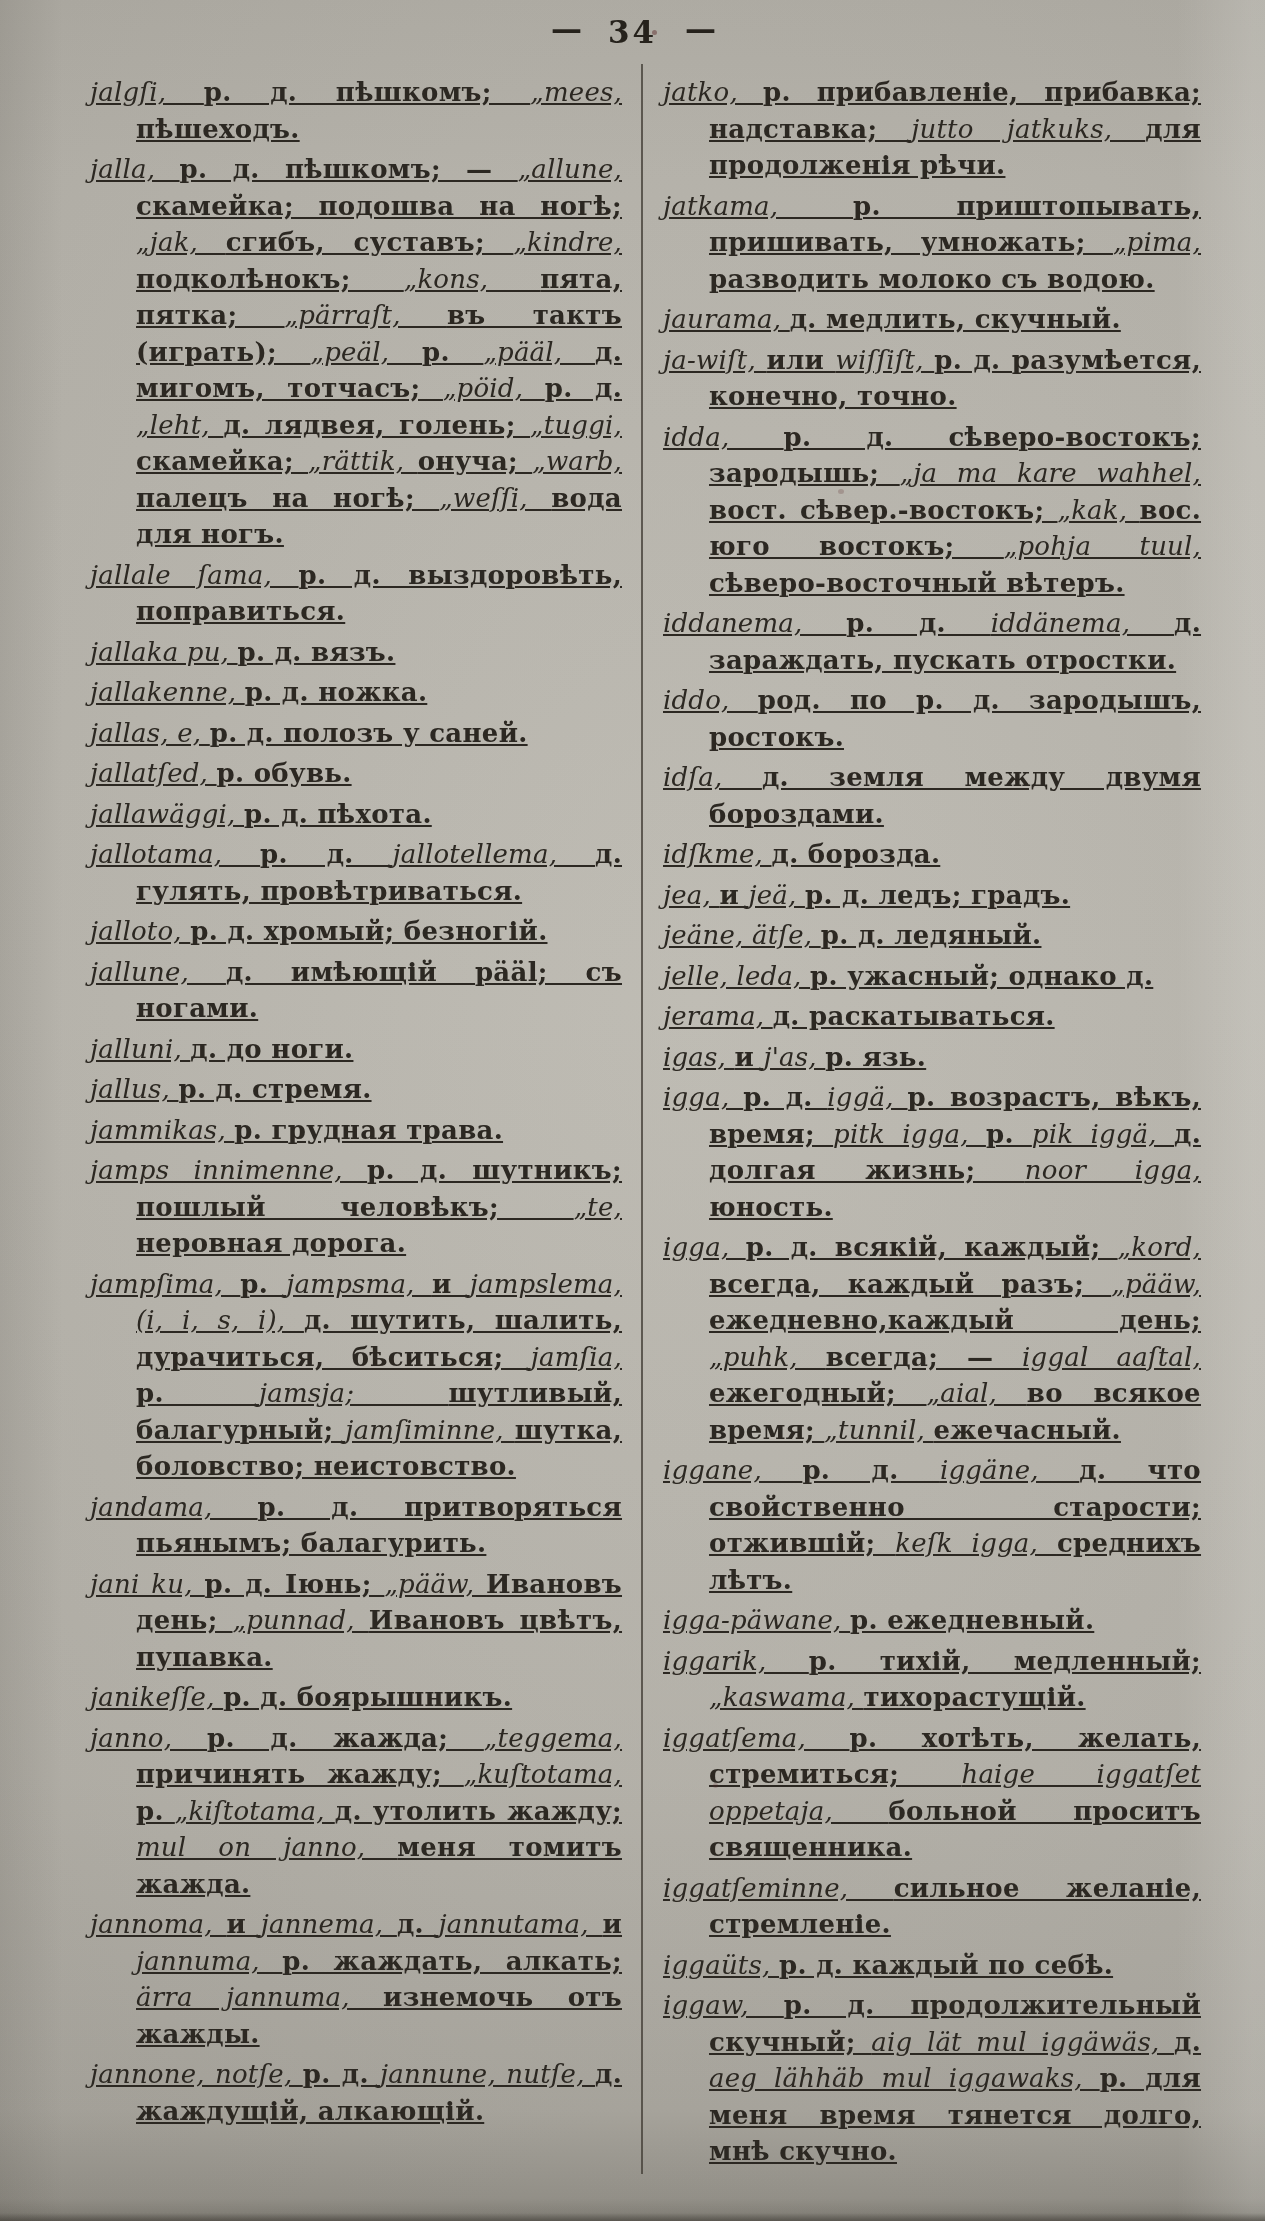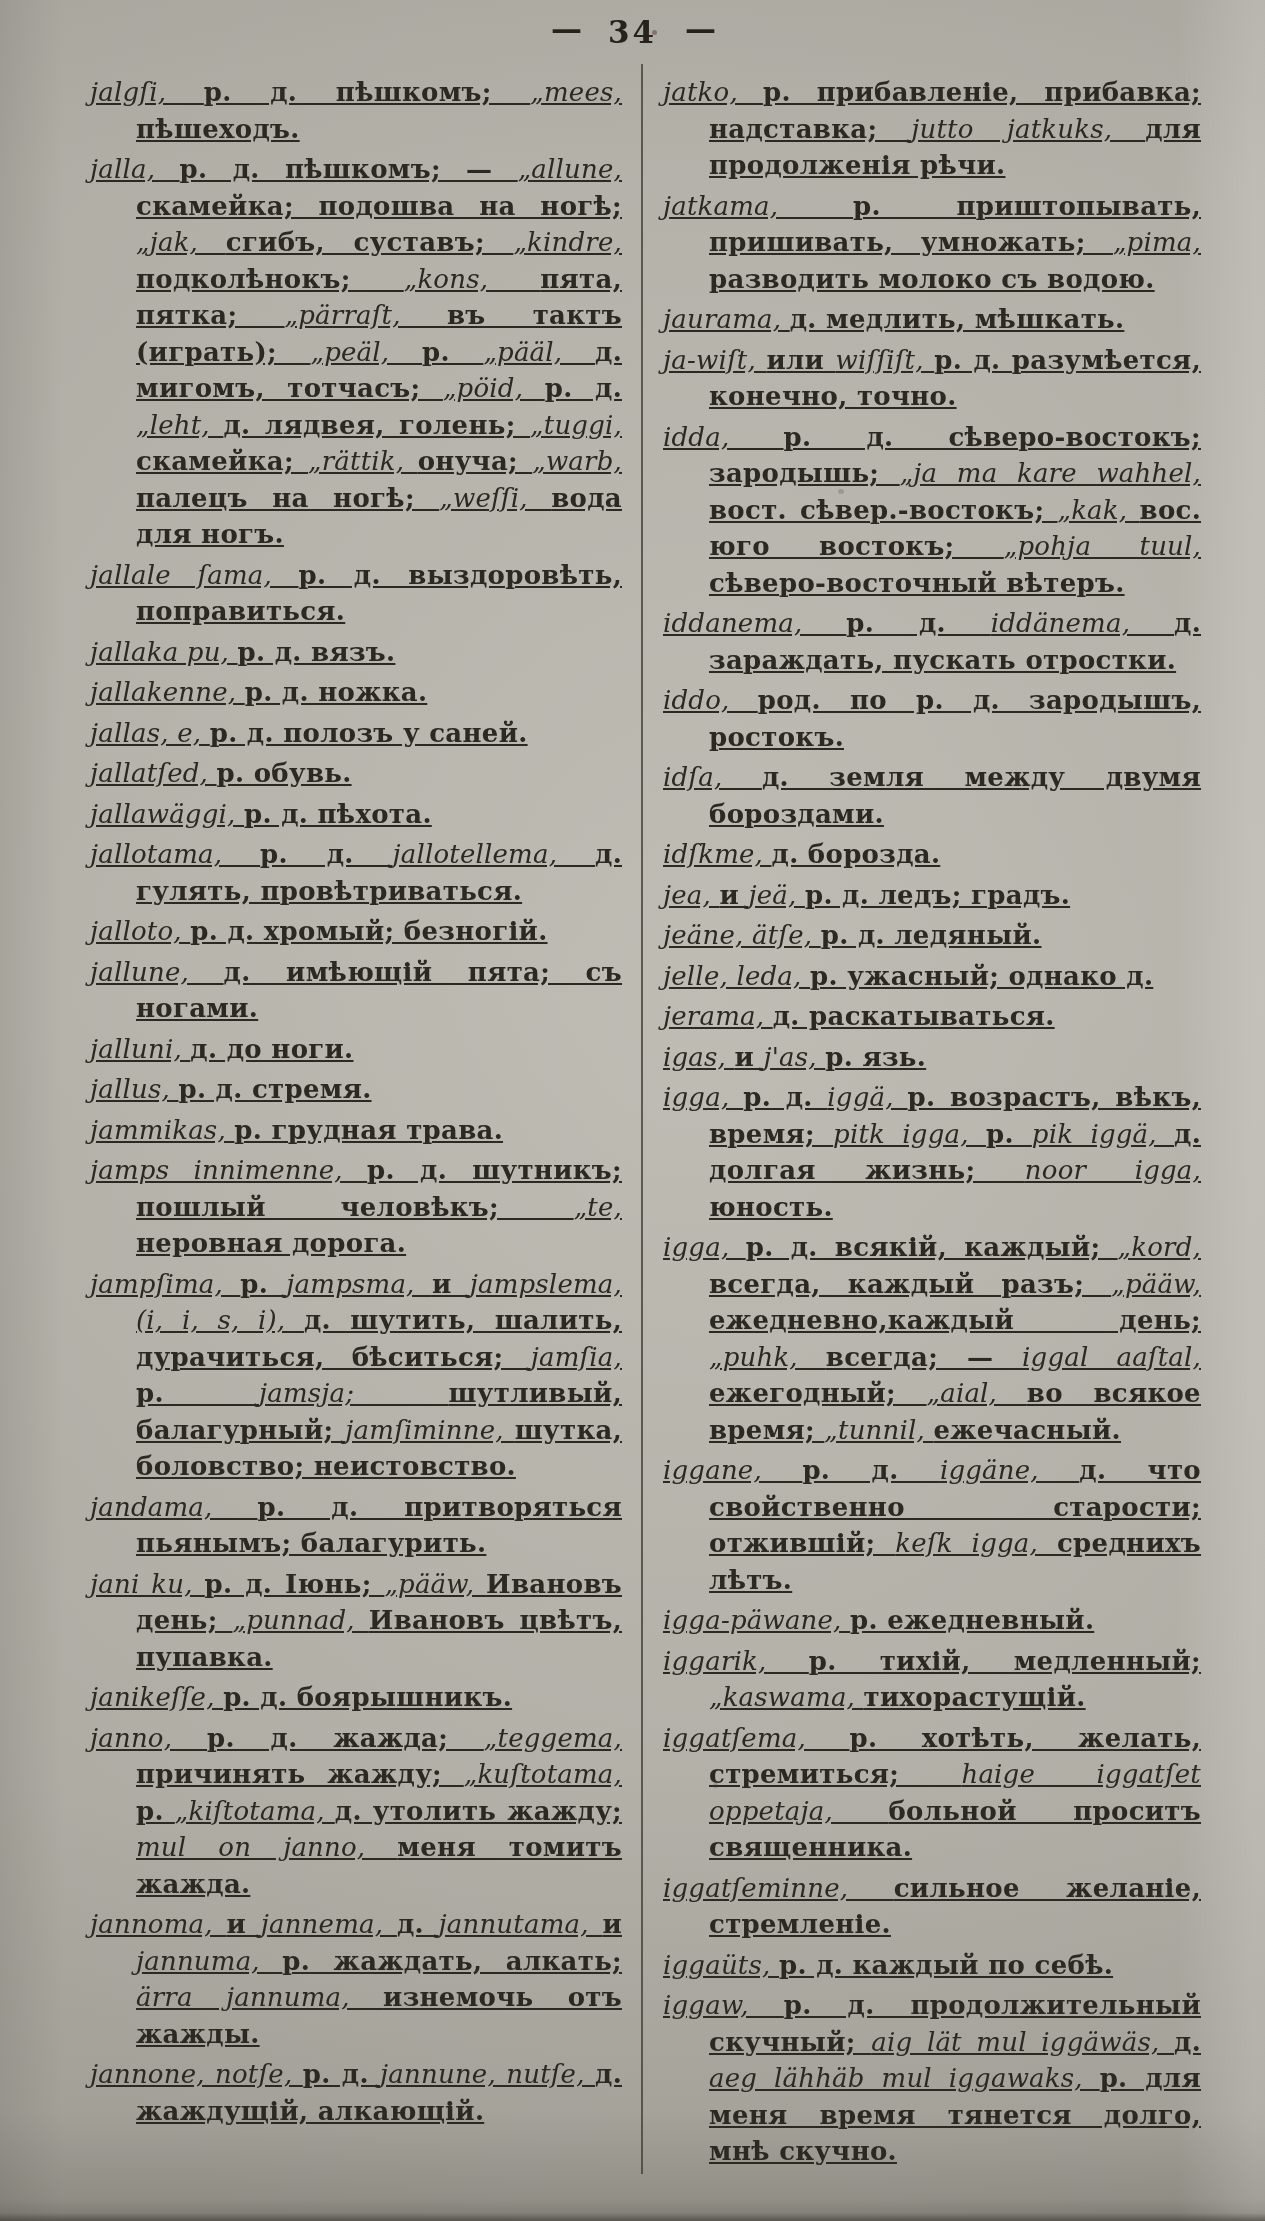--- a/index.html
+++ b/index.html
@@ -49,37 +49,37 @@
       <p class="entry"><span class="run-et">jalgſi, </span><span class="run-ru">р. д. пѣшкомъ; </span><span class="run-et">„mees, </span><span class="run-ru">пѣшеходъ.</span></p>
       <p class="entry"><span class="run-et">jalla, </span><span class="run-ru">р. д. пѣшкомъ; — </span><span class="run-et">„allune, </span><span class="run-ru">скамейка; подошва на ногѣ; </span><span class="run-et">„jak, </span><span class="run-ru">сгибъ, суставъ; </span><span class="run-et">„kindre, </span><span class="run-ru">подколѣнокъ; </span><span class="run-et">„kons, </span><span class="run-ru">пята, пятка; </span><span class="run-et">„pärraſt, </span><span class="run-ru">въ тактъ (играть); </span><span class="run-et">„peäl, </span><span class="run-ru">р. </span><span class="run-et">„pääl, </span><span class="run-ru">д. мигомъ, тотчасъ; </span><span class="run-et">„pöid, </span><span class="run-ru">р. д. </span><span class="run-et">„leht, </span><span class="run-ru">д. лядвея, голень; </span><span class="run-et">„tuggi, </span><span class="run-ru">скамейка; </span><span class="run-et">„rättik, </span><span class="run-ru">онуча; </span><span class="run-et">„warb, </span><span class="run-ru">палецъ на ногѣ; </span><span class="run-et">„weſſi, </span><span class="run-ru">вода для ногъ.</span></p>
       <p class="entry"><span class="run-et">jallale ſama, </span><span class="run-ru">р. д. выздоровѣть, поправиться.</span></p>
       <p class="entry"><span class="run-et">jallaka pu, </span><span class="run-ru">р. д. вязъ.</span></p>
       <p class="entry"><span class="run-et">jallakenne, </span><span class="run-ru">р. д. ножка.</span></p>
       <p class="entry"><span class="run-et">jallas, e, </span><span class="run-ru">р. д. полозъ у саней.</span></p>
       <p class="entry"><span class="run-et">jallatſed, </span><span class="run-ru">р. обувь.</span></p>
       <p class="entry"><span class="run-et">jallawäggi, </span><span class="run-ru">р. д. пѣхота.</span></p>
       <p class="entry"><span class="run-et">jallotama, </span><span class="run-ru">р. д. </span><span class="run-et">jallotellema, </span><span class="run-ru">д. гулять, провѣтриваться.</span></p>
       <p class="entry"><span class="run-et">jalloto, </span><span class="run-ru">р. д. хромый; безногій.</span></p>
-      <p class="entry"><span class="run-et">jallune, </span><span class="run-ru">д. имѣющій пята; съ ногами.</span></p>
+      <p class="entry"><span class="run-et">jallune, </span><span class="run-ru">д. имѣющій pääl; съ ногами.</span></p>
       <p class="entry"><span class="run-et">jalluni, </span><span class="run-ru">д. до ноги.</span></p>
       <p class="entry"><span class="run-et">jallus, </span><span class="run-ru">р. д. стремя.</span></p>
       <p class="entry"><span class="run-et">jammikas, </span><span class="run-ru">р. грудная трава.</span></p>
       <p class="entry"><span class="run-et">jamps innimenne, </span><span class="run-ru">р. д. шутникъ; пошлый человѣкъ; </span><span class="run-et">„te, </span><span class="run-ru">неровная дорога.</span></p>
       <p class="entry"><span class="run-et">jampſima, </span><span class="run-ru">р. </span><span class="run-et">jampsma, </span><span class="run-ru">и </span><span class="run-et">jampslema, (i, i, s, i), </span><span class="run-ru">д. шутить, шалить, дурачиться, бѣситься; </span><span class="run-et">jamſia, </span><span class="run-ru">р. </span><span class="run-et">jamsja; </span><span class="run-ru">шутливый, балагурный; </span><span class="run-et">jamſiminne, </span><span class="run-ru">шутка, боловство; неистовство.</span></p>
       <p class="entry"><span class="run-et">jandama, </span><span class="run-ru">р. д. притворяться пьянымъ; балагурить.</span></p>
       <p class="entry"><span class="run-et">jani ku, </span><span class="run-ru">р. д. Іюнь; </span><span class="run-et">„pääw, </span><span class="run-ru">Ивановъ день; </span><span class="run-et">„punnad, </span><span class="run-ru">Ивановъ цвѣтъ, пупавка.</span></p>
       <p class="entry"><span class="run-et">janikeſſe, </span><span class="run-ru">р. д. боярышникъ.</span></p>
       <p class="entry"><span class="run-et">janno, </span><span class="run-ru">р. д. жажда; </span><span class="run-et">„teggema, </span><span class="run-ru">причинять жажду; </span><span class="run-et">„kuſtotama, </span><span class="run-ru">р. </span><span class="run-et">„kiſtotama, </span><span class="run-ru">д. утолить жажду; </span><span class="run-et">mul on janno, </span><span class="run-ru">меня томитъ жажда.</span></p>
       <p class="entry"><span class="run-et">jannoma, </span><span class="run-ru">и </span><span class="run-et">jannema, </span><span class="run-ru">д. </span><span class="run-et">jannutama, </span><span class="run-ru">и </span><span class="run-et">jannuma, </span><span class="run-ru">р. жаждать, алкать; </span><span class="run-et">ärra jannuma, </span><span class="run-ru">изнемочь отъ жажды.</span></p>
       <p class="entry"><span class="run-et">jannone, notſe, </span><span class="run-ru">р. д. </span><span class="run-et">jannune, nutſe, </span><span class="run-ru">д. жаждущій, алкающій.</span></p>
     </div>
   <div class="col col-right">
       <p class="entry"><span class="run-et">jatko, </span><span class="run-ru">р. прибавленіе, прибавка; надставка; </span><span class="run-et">jutto jatkuks, </span><span class="run-ru">для продолженія рѣчи.</span></p>
       <p class="entry"><span class="run-et">jatkama, </span><span class="run-ru">р. приштопывать, пришивать, умножать; </span><span class="run-et">„pima, </span><span class="run-ru">разводить молоко съ водою.</span></p>
-      <p class="entry"><span class="run-et">jaurama, </span><span class="run-ru">д. медлить, мѣшкать.</span></p>
+      <p class="entry"><span class="run-et">jaurama, </span><span class="run-ru">д. медлить, скучный.</span></p>
       <p class="entry"><span class="run-et">ja-wiſt, </span><span class="run-ru">или </span><span class="run-et">wiſſiſt, </span><span class="run-ru">р. д. разумѣется, конечно, точно.</span></p>
       <p class="entry"><span class="run-et">idda, </span><span class="run-ru">р. д. сѣверо-востокъ; зародышь; </span><span class="run-et">„ja ma kare wahhel, </span><span class="run-ru">вост. сѣвер.-востокъ; </span><span class="run-et">„kak, </span><span class="run-ru">вос. юго востокъ; </span><span class="run-et">„pohja tuul, </span><span class="run-ru">сѣверо-восточный вѣтеръ.</span></p>
       <p class="entry"><span class="run-et">iddanema, </span><span class="run-ru">р. д. </span><span class="run-et">iddänema, </span><span class="run-ru">д. зараждать, пускать отростки.</span></p>
       <p class="entry"><span class="run-et">iddo, </span><span class="run-ru">род. по р. д. зародышъ, ростокъ.</span></p>
       <p class="entry"><span class="run-et">idſa, </span><span class="run-ru">д. земля между двумя бороздами.</span></p>
       <p class="entry"><span class="run-et">idſkme, </span><span class="run-ru">д. борозда.</span></p>
       <p class="entry"><span class="run-et">jea, </span><span class="run-ru">и </span><span class="run-et">jeä, </span><span class="run-ru">р. д. ледъ; градъ.</span></p>
       <p class="entry"><span class="run-et">jeäne, ätſe, </span><span class="run-ru">р. д. ледяный.</span></p>
       <p class="entry"><span class="run-et">jelle, leda, </span><span class="run-ru">р. ужасный; однако д.</span></p>
       <p class="entry"><span class="run-et">jerama, </span><span class="run-ru">д. раскатываться.</span></p>

